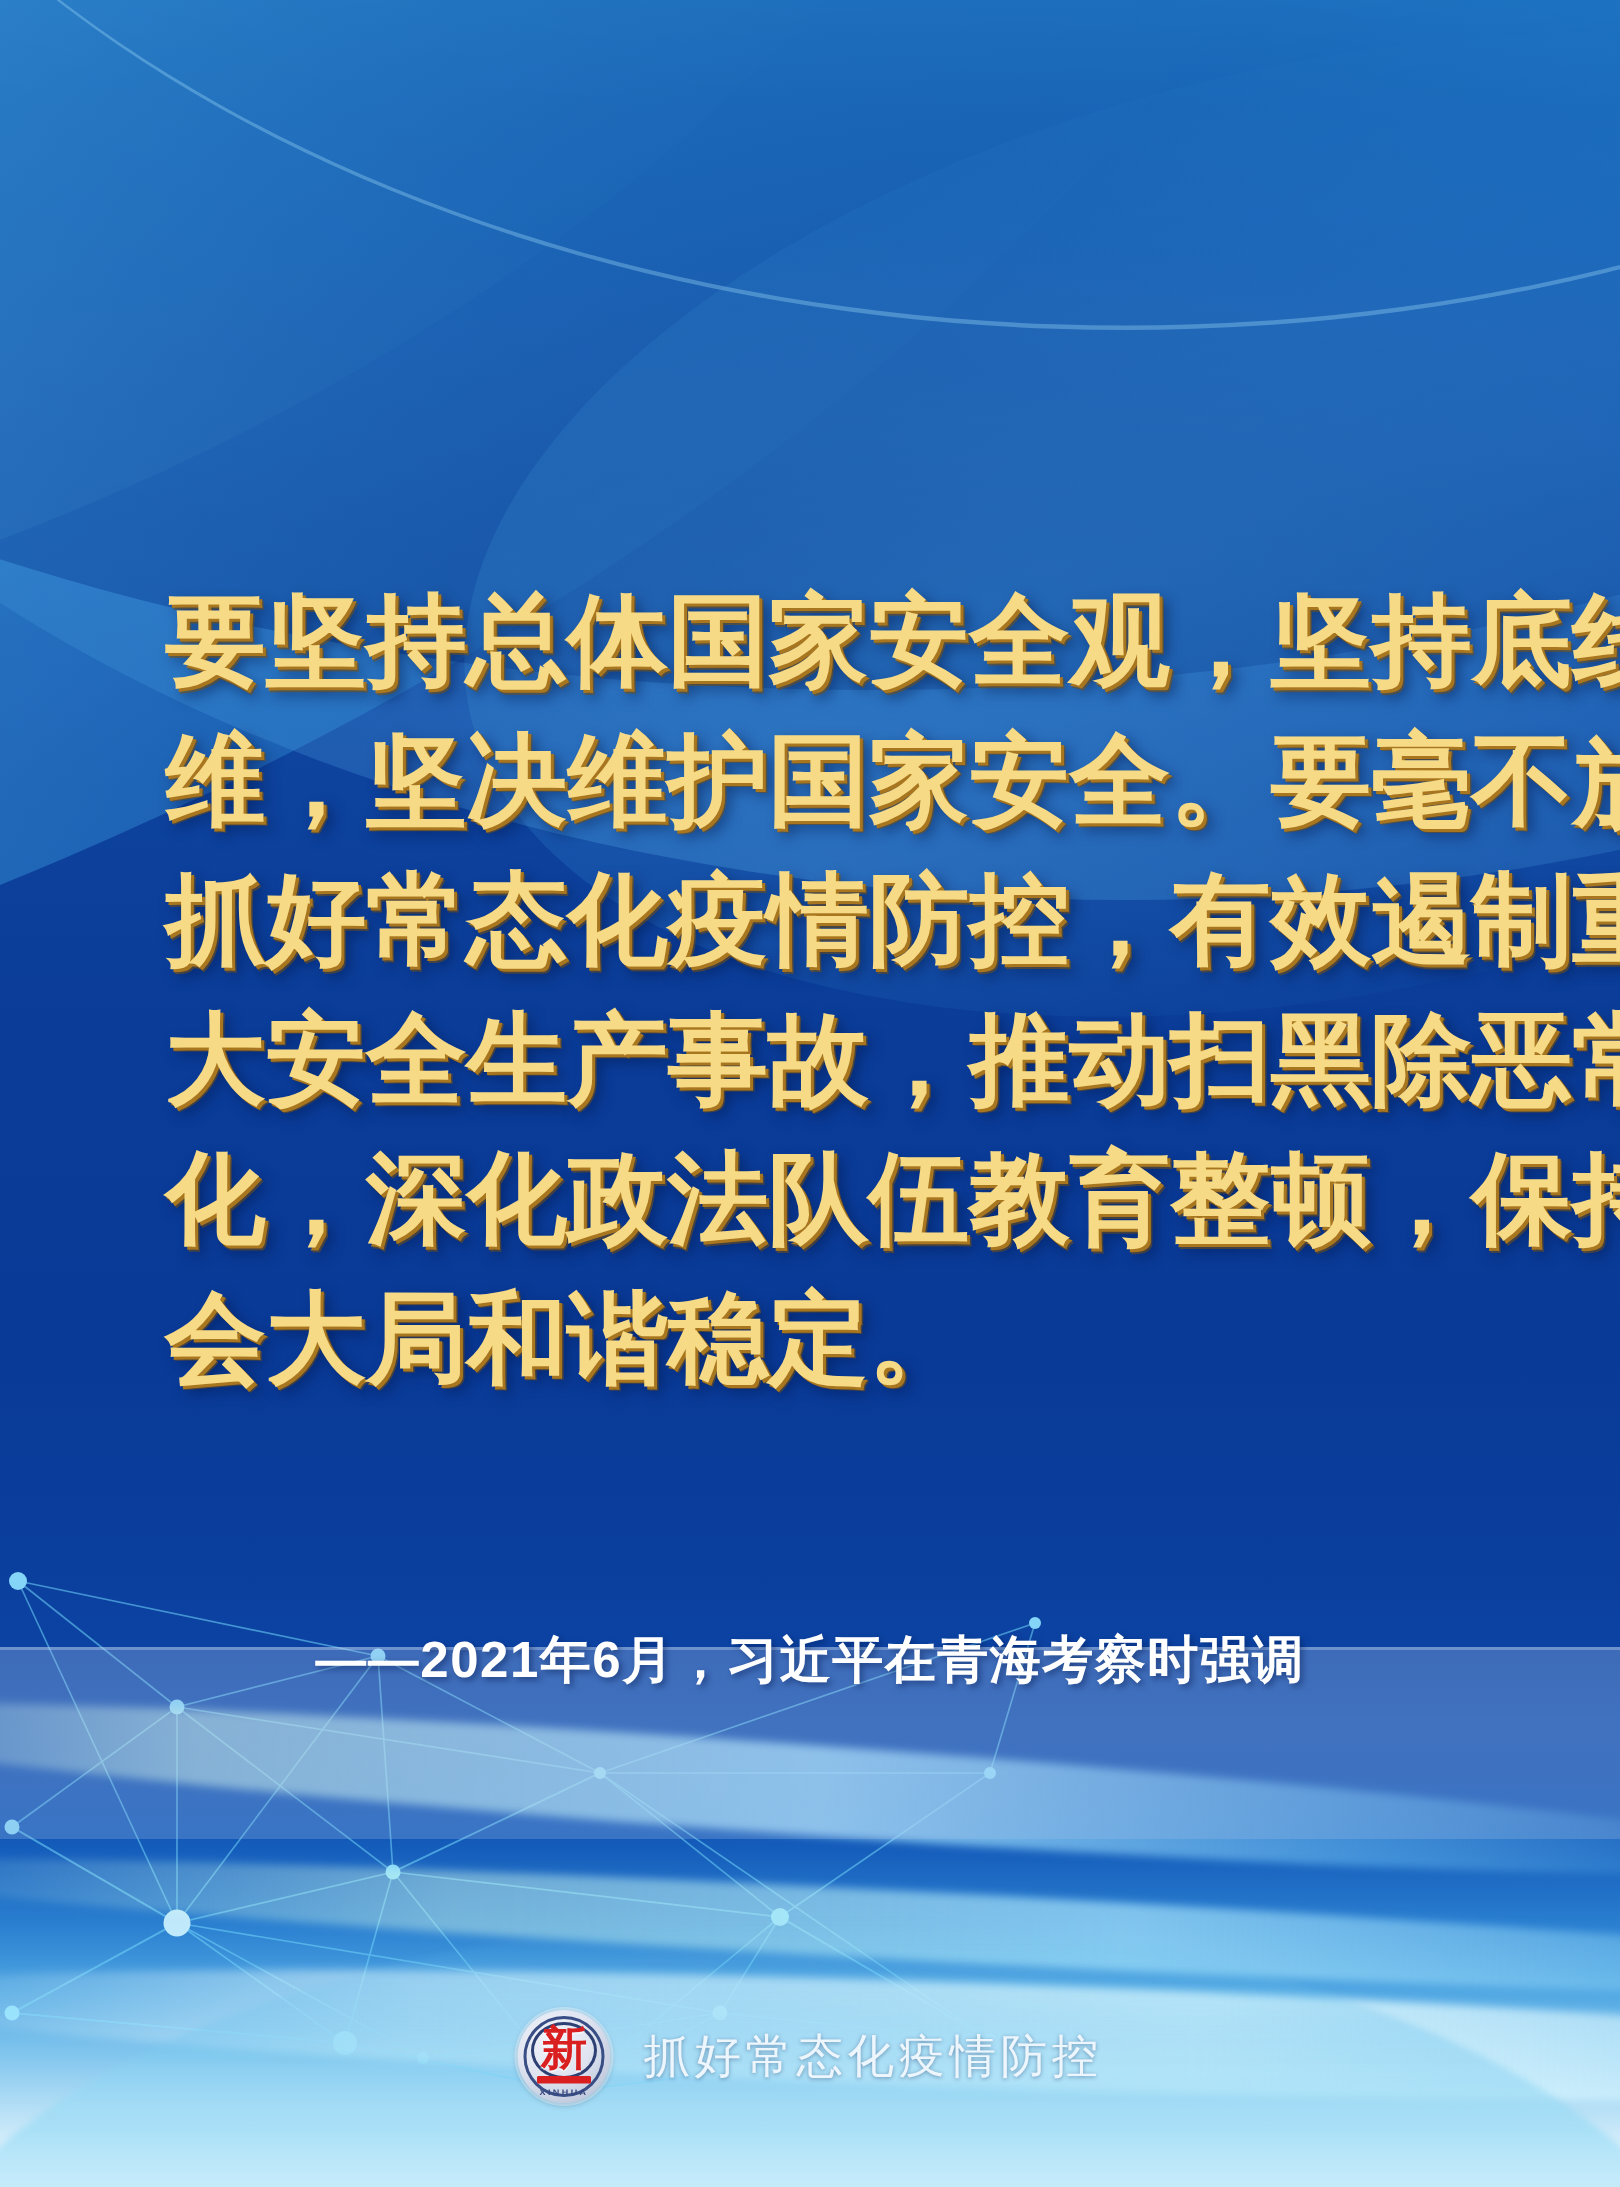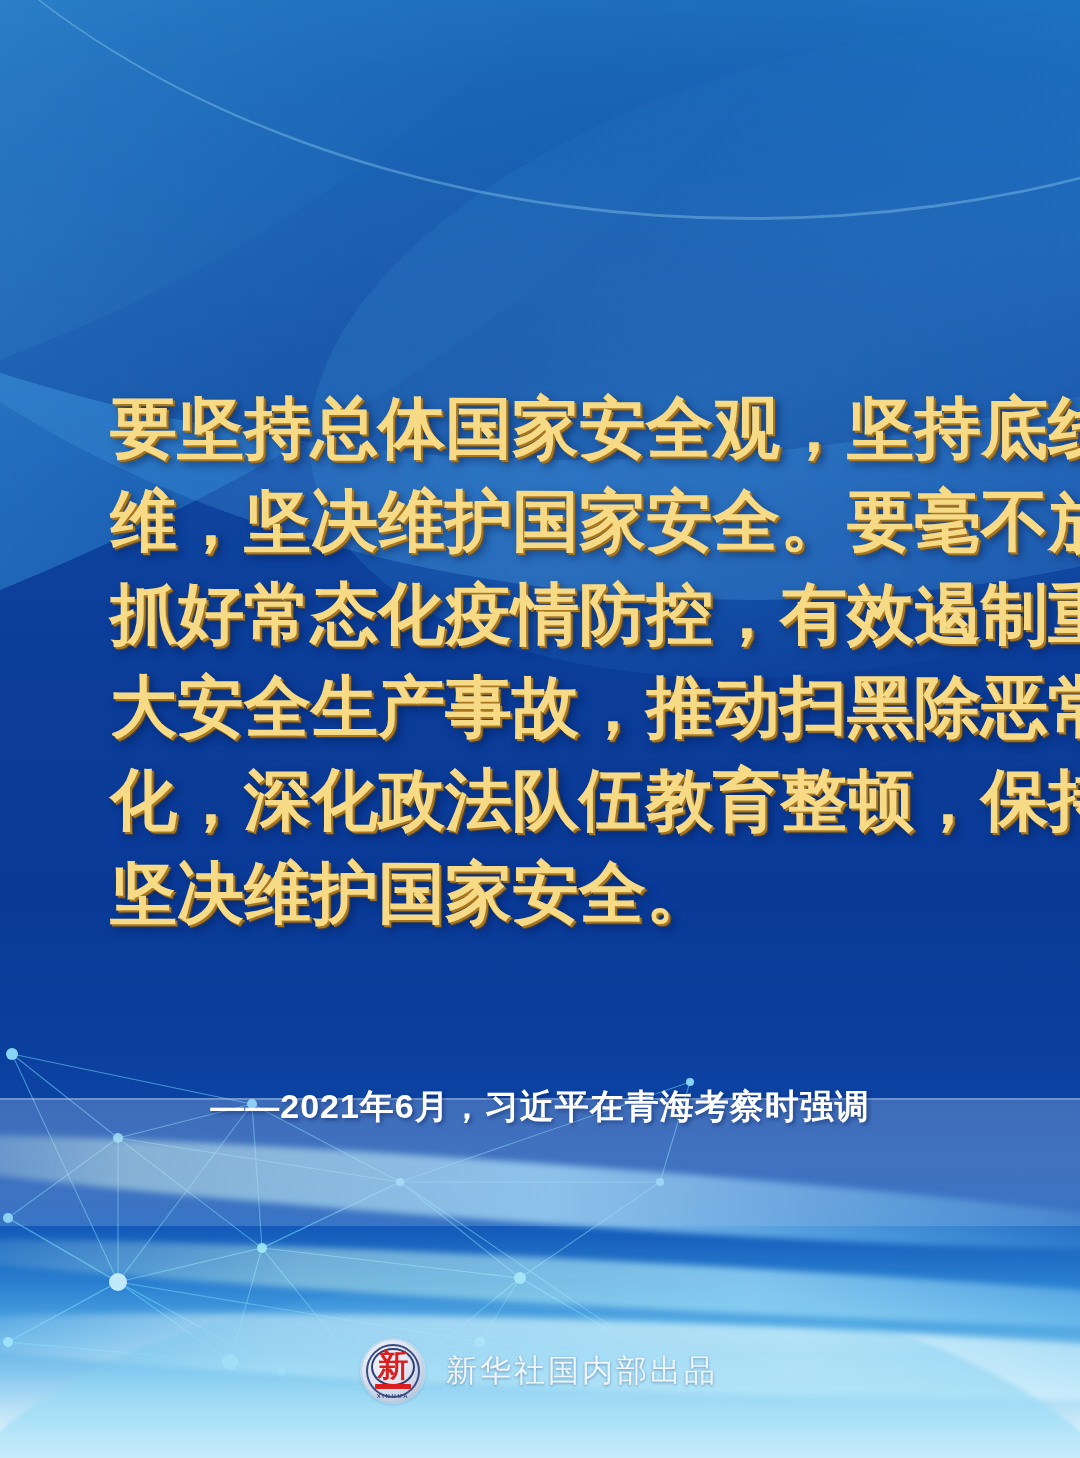--- a/index.html
+++ b/index.html
@@ -343,31 +343,31 @@
     <div class="streak streak-c"></div>
     <div class="bottom-bright"></div>
   </div>
 
   <div class="quote">
     <div class="quote-line">要坚持总体国家安全观，坚持底线思</div>
     <div class="quote-line">维，坚决维护国家安全。要毫不放松</div>
     <div class="quote-line">抓好常态化疫情防控，有效遏制重特</div>
     <div class="quote-line">大安全生产事故，推动扫黑除恶常态</div>
     <div class="quote-line">化，深化政法队伍教育整顿，保持社</div>
-    <div class="quote-line">坚决维护国家安全。</div>
+    <div class="quote-line">会大局和谐稳定。</div>
   </div>
 
   <div class="attrib-band"></div>
   <div class="attrib-band-top"></div>
   <div class="attrib-text">——2021年6月，习近平在青海考察时强调</div>
 
   <div class="footer">
     <div class="logo">
       <div class="logo-ring"></div>
       <div class="logo-inner-circle"></div>
       <div class="logo-glyph">新</div>
       <div class="logo-arch"></div>
       <div class="logo-text">XINHUA</div>
     </div>
-    <div class="footer-label">新华社国内部出品</div>
+    <div class="footer-label">抓好常态化疫情防控</div>
   </div>
 
 </div>
 
 </body></html>

